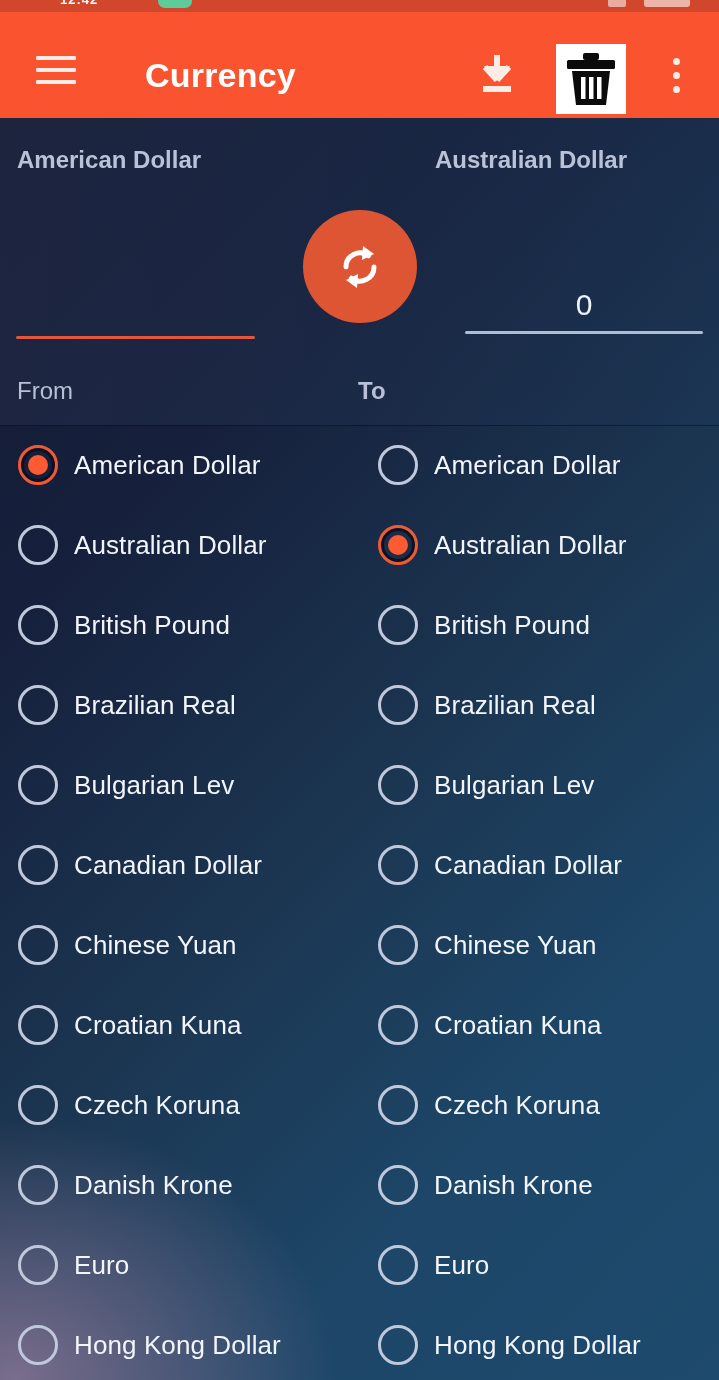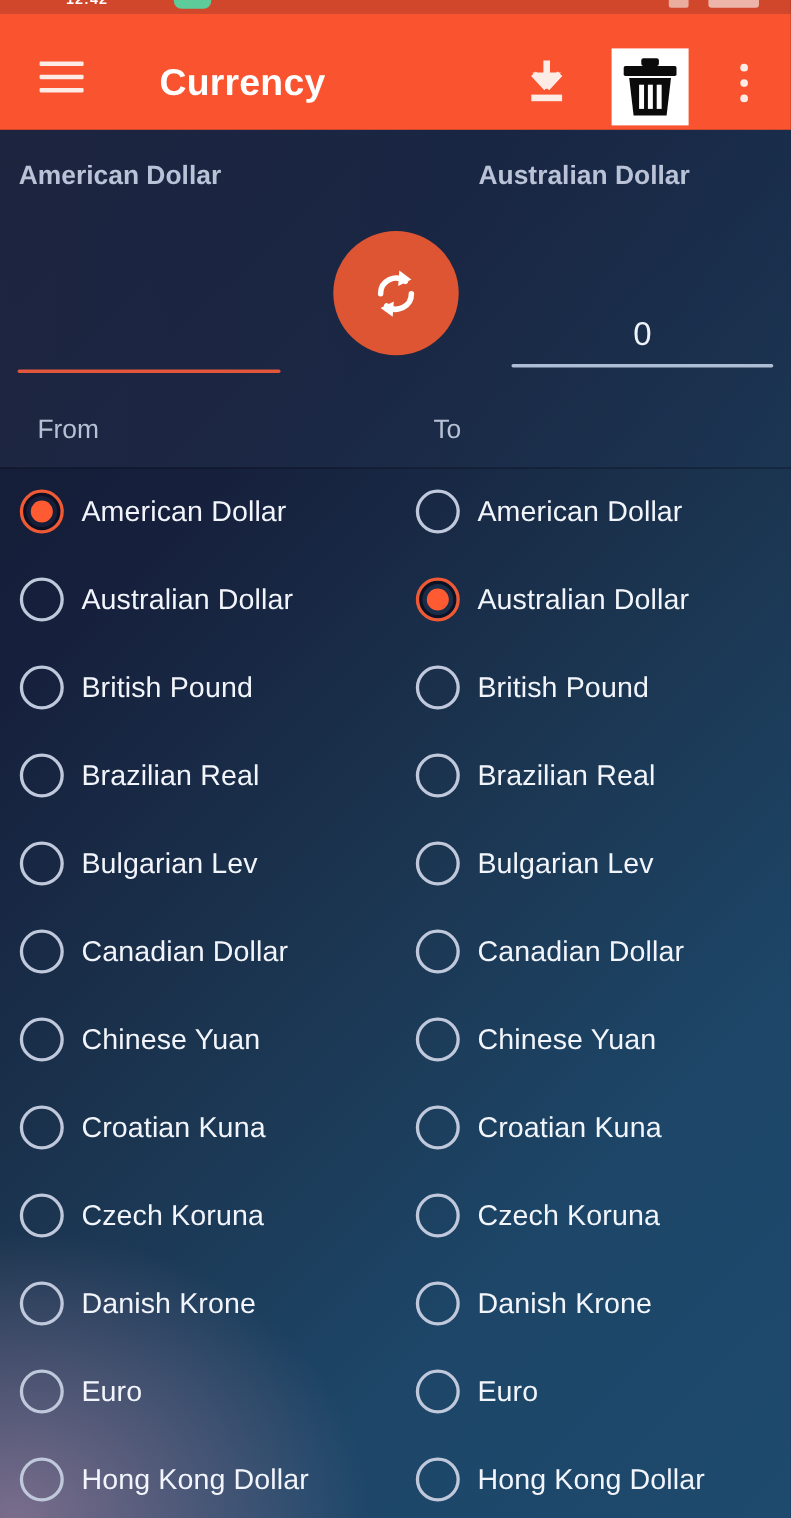--- a/index.html
+++ b/index.html
@@ -115,22 +115,22 @@
   .swap-btn {
     position:absolute; left:303px; top:210px; width:114px; height:113px;
     border-radius:50%; background:#dd5532;
     display:flex; align-items:center; justify-content:center;
     cursor:pointer;
   }
 
   .ft-label {
     position:absolute; font-size:24px; color:#b7c0d4; white-space:nowrap;
   }
-  .ft-label.from { left:34px;  top:377px; }
-  .ft-label.to   { left:394px; top:377px; }
+  .ft-label.from { left:17px;  top:377px; }
+  .ft-label.to   { left:358px; top:377px;font-weight:bold; }
 
   
   .lists { position:absolute; left:0; top:425px; width:719px; height:955px; }
   .col { position:absolute; top:0; width:360px; height:955px; }
   .col.from-col { left:0; }
   .col.to-col   { left:360px; }
 
   .row {
     position:absolute; left:0; width:360px; height:80px;
     display:flex; align-items:center; cursor:pointer;

